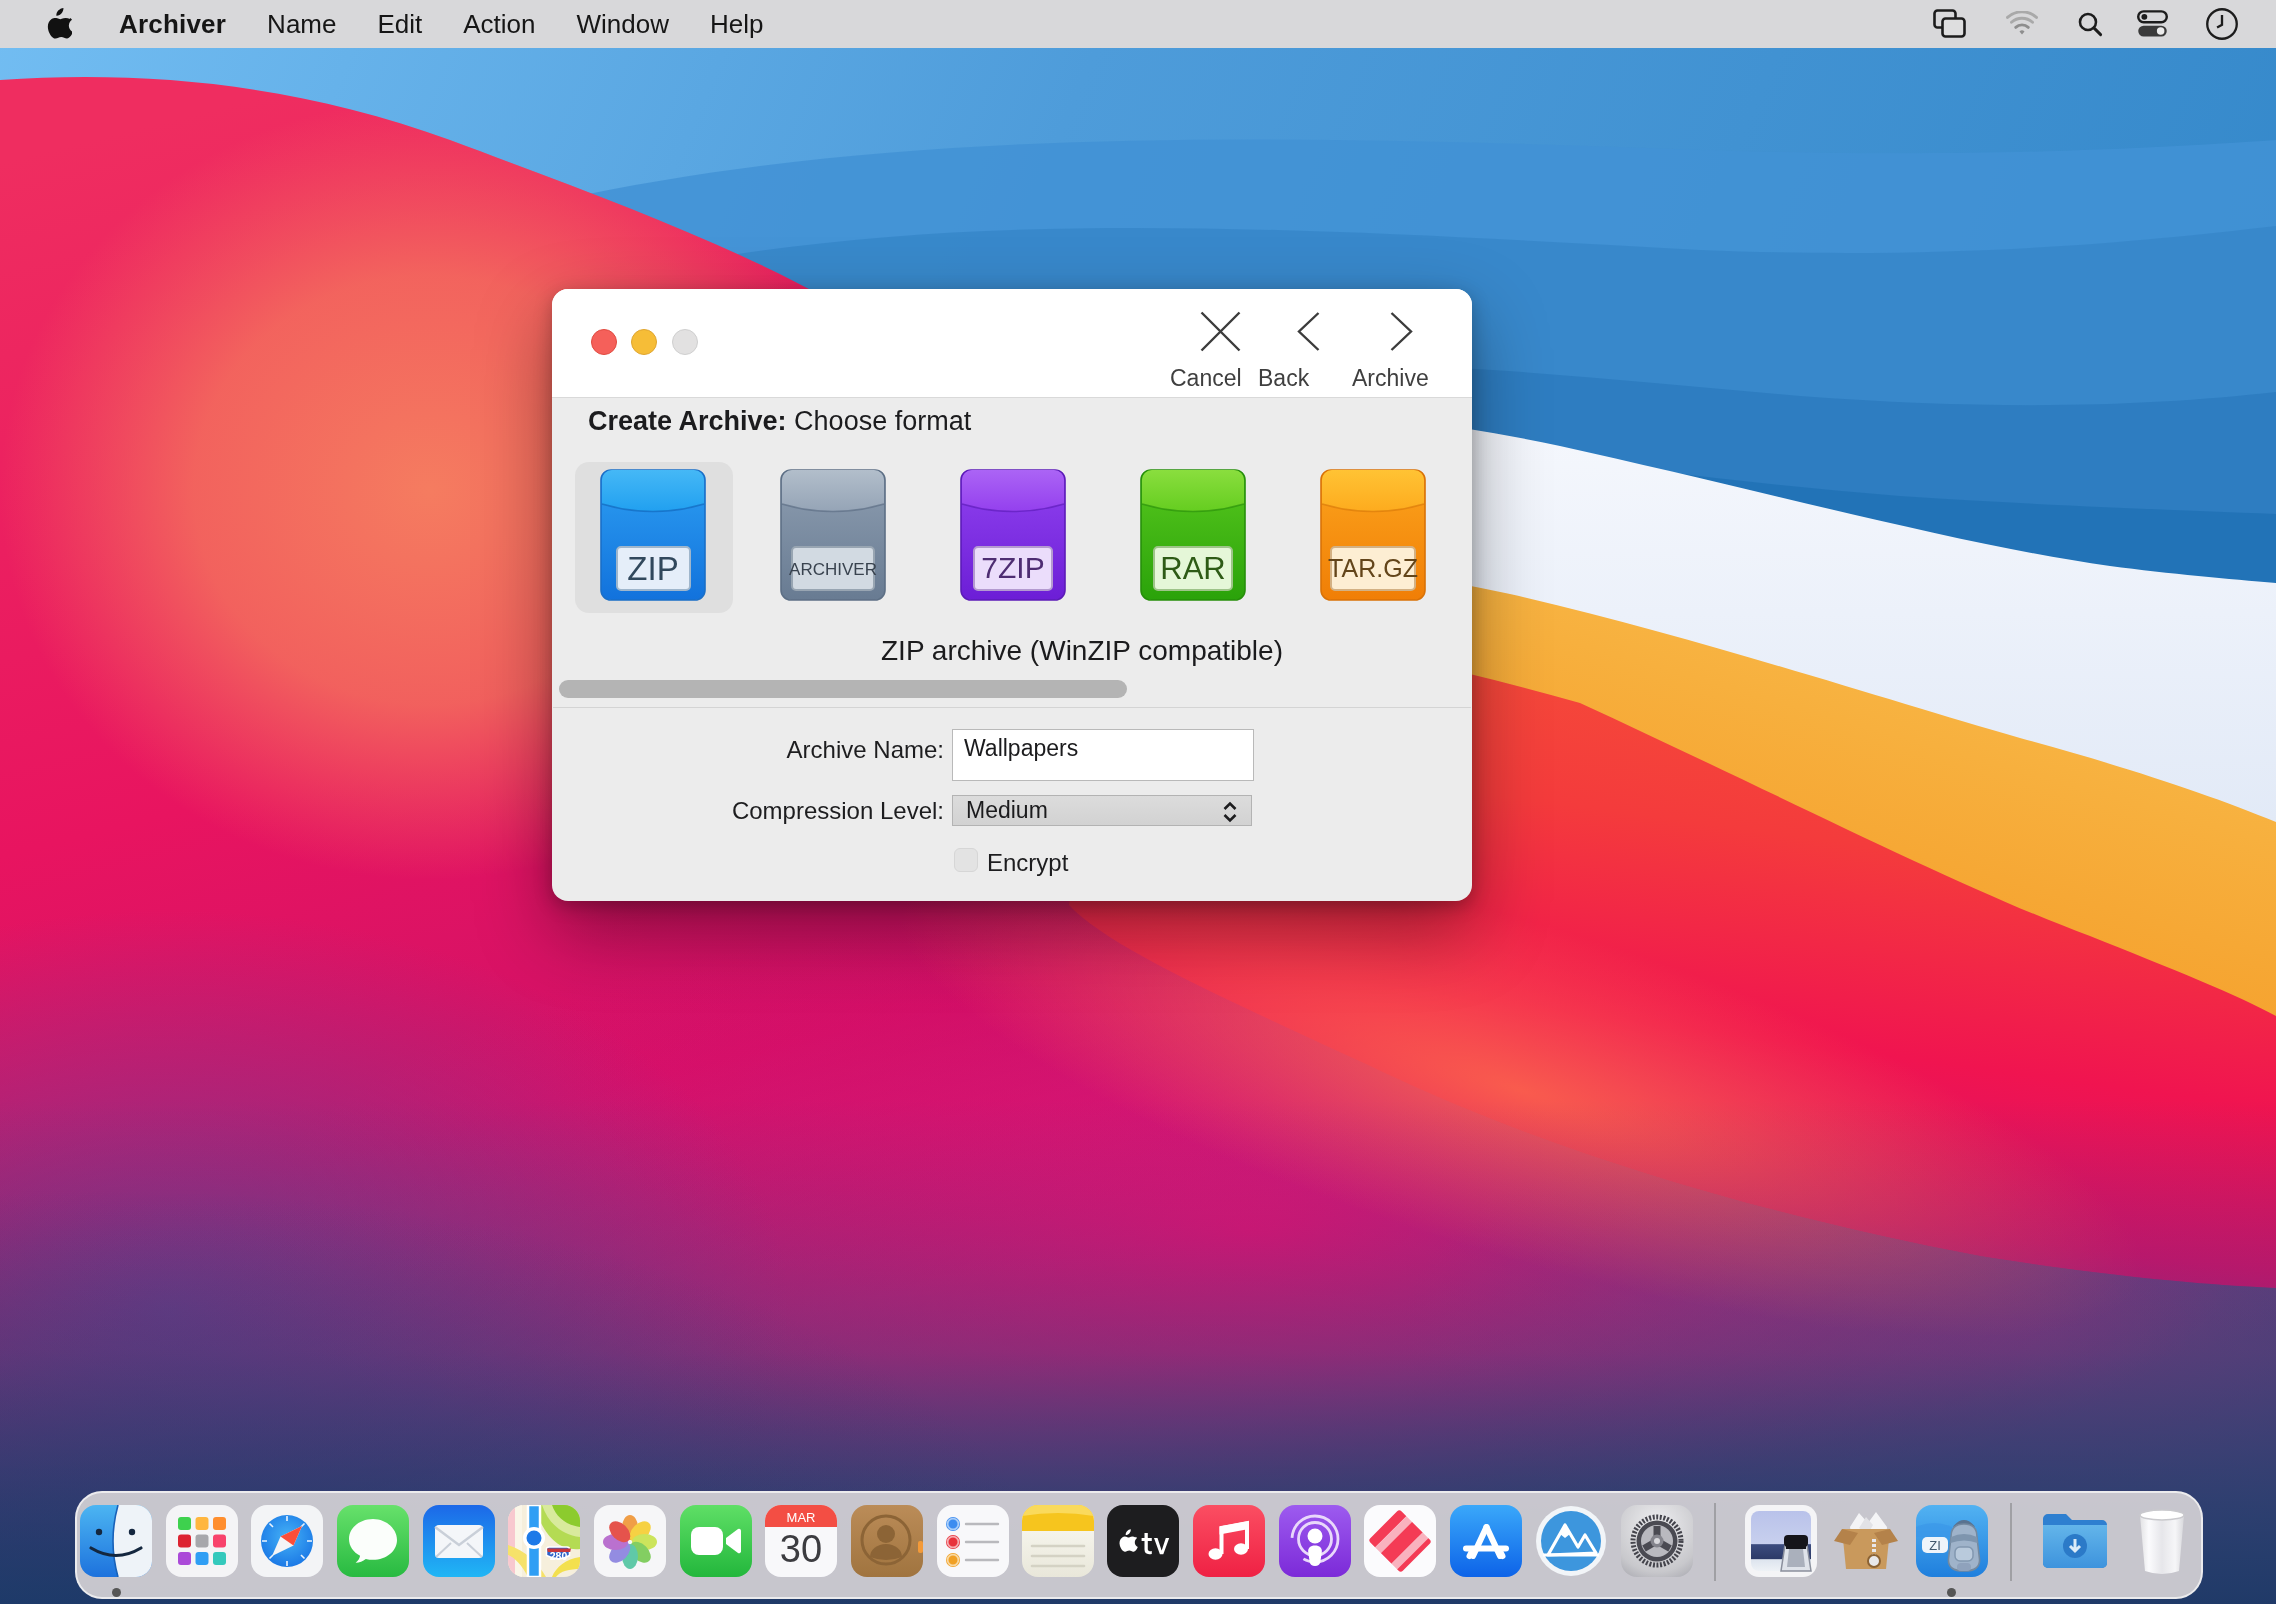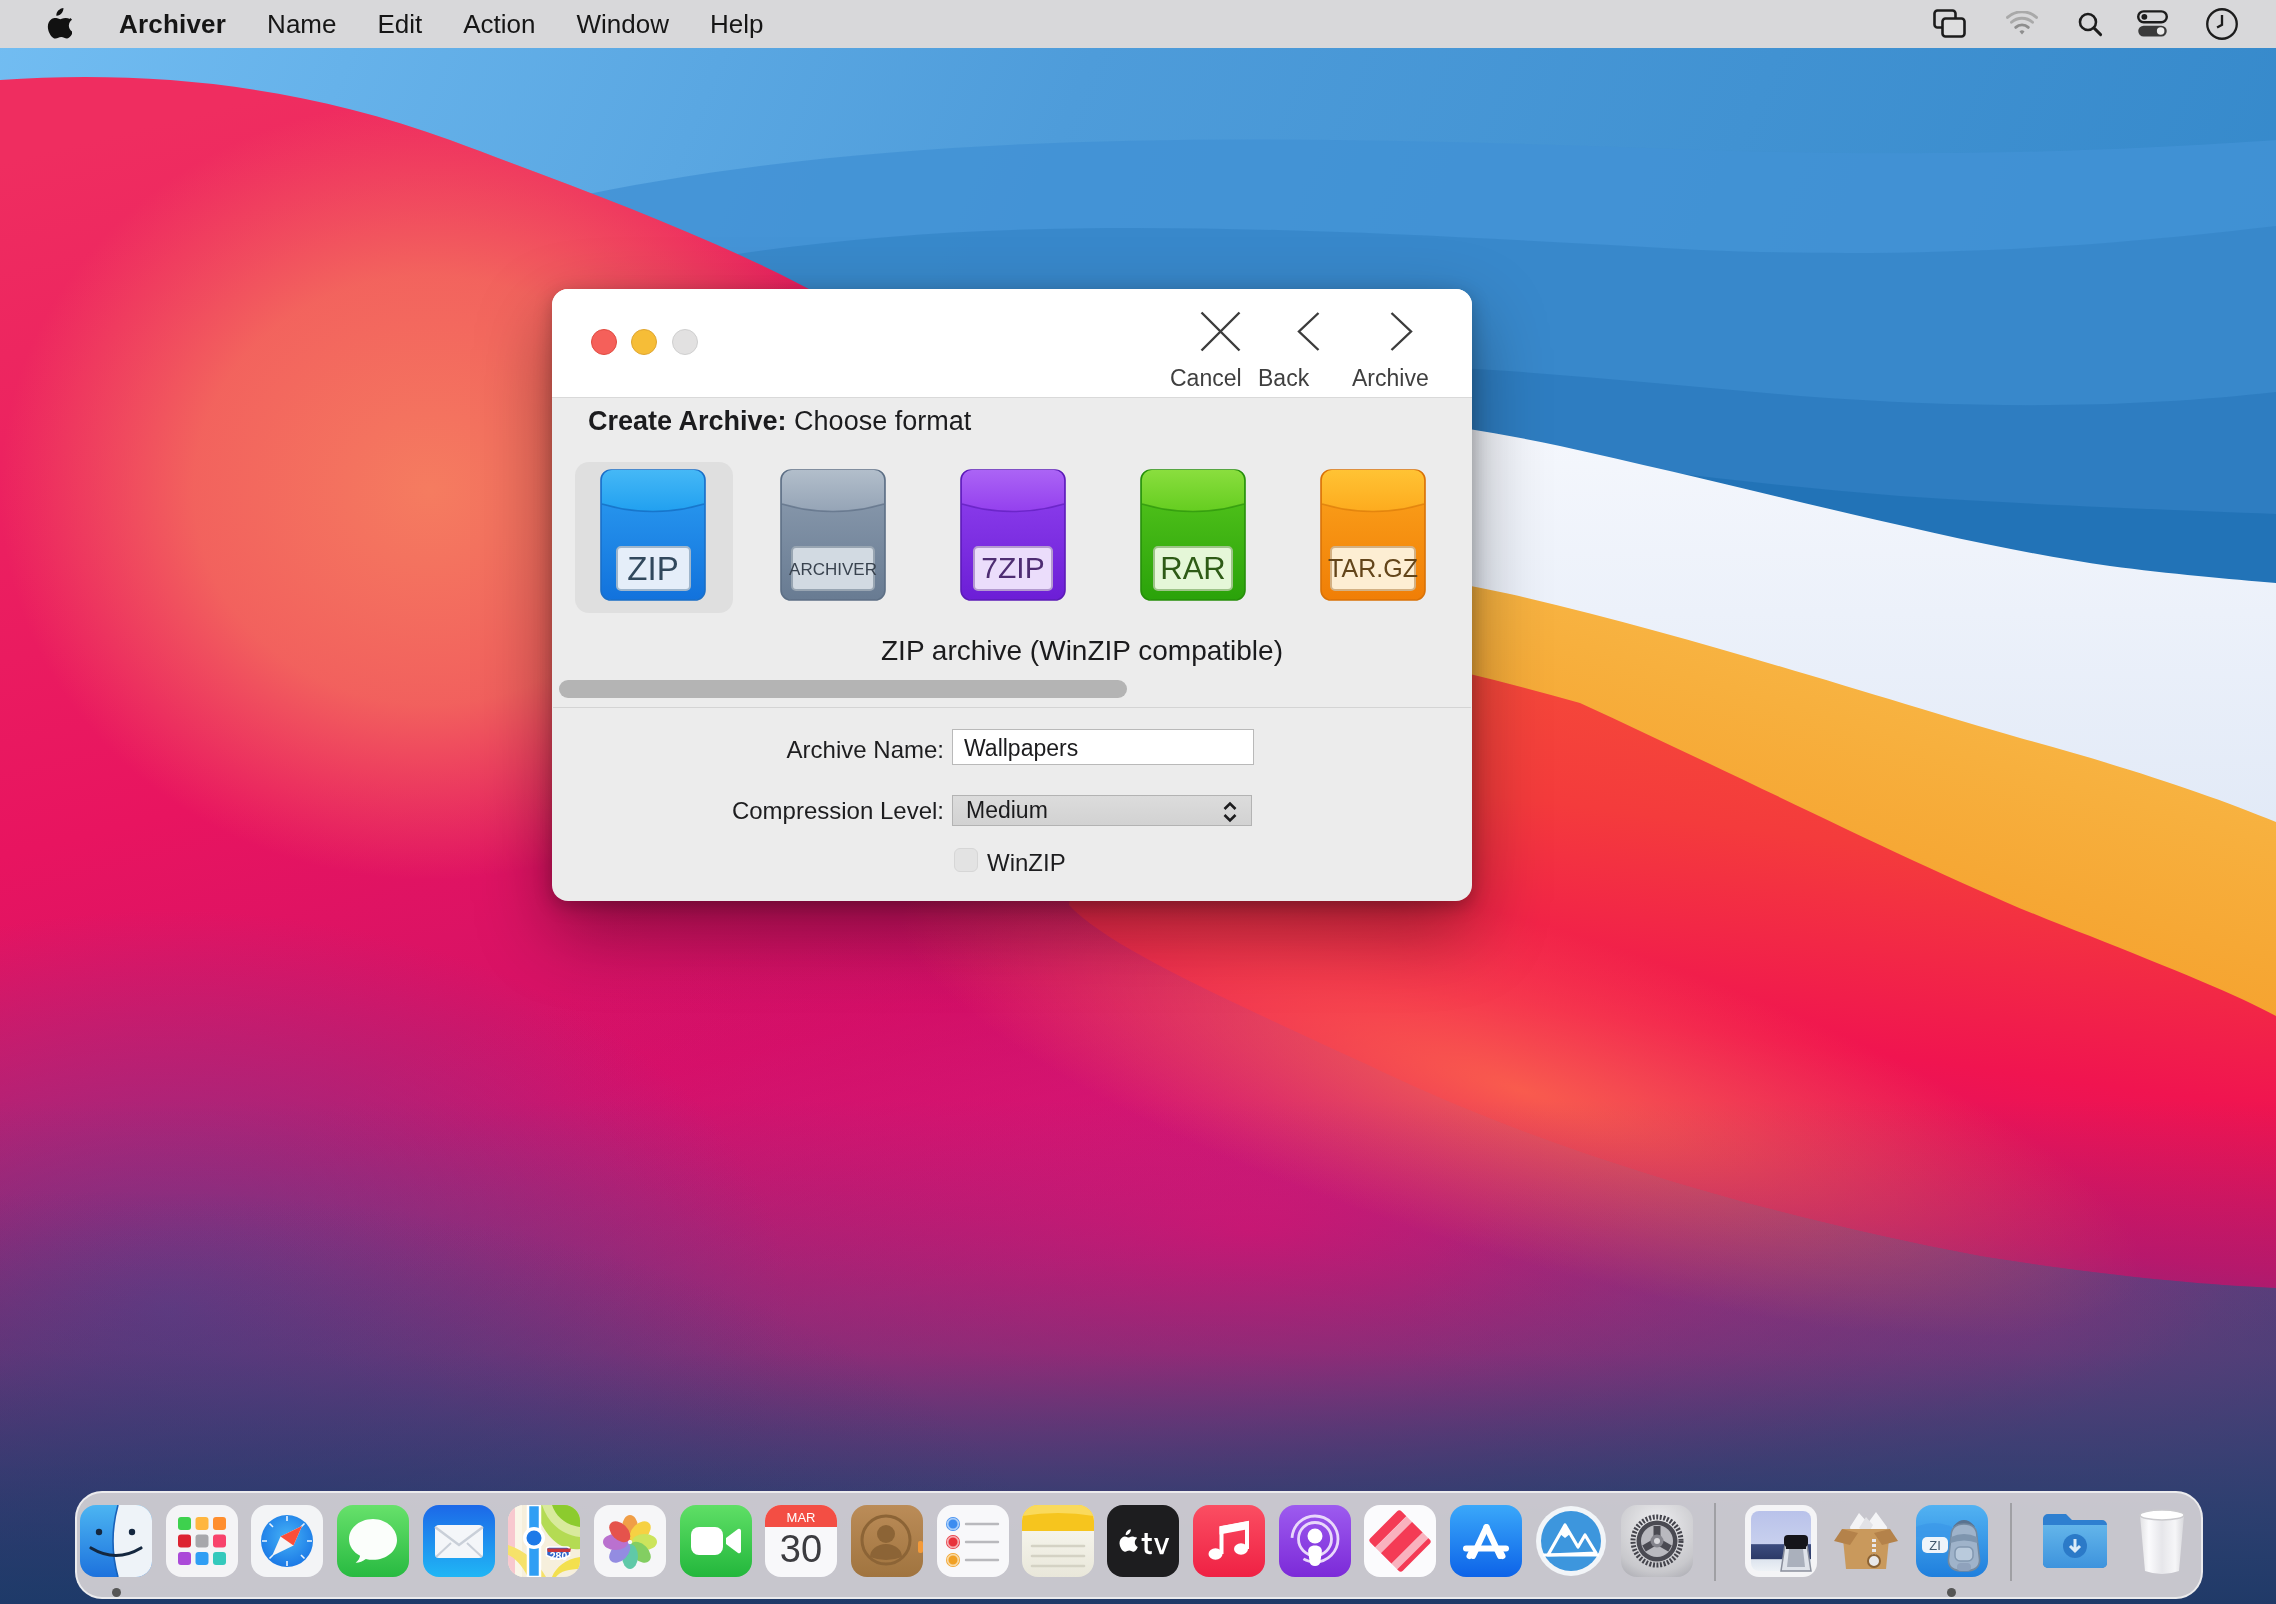--- a/index.html
+++ b/index.html
@@ -25,21 +25,21 @@
   .tbtn svg{display:block;margin:0 auto 13px;}
   
   #crtitle{position:absolute;left:588px;top:406px;font-size:27px;color:#1c1c1e;}
   #crtitle b{font-weight:bold;}
   #selbg{position:absolute;left:575px;top:462px;width:158px;height:151px;border-radius:14px;background:#dfdfdf;}
   .fmt{position:absolute;top:468px;width:106px;height:134px;}
   #fmtlabel{position:absolute;left:552px;top:635px;width:1060px;text-align:center;font-size:28px;color:#1b1b1d;}
   #scrollthumb{position:absolute;left:559px;top:680px;width:568px;height:18px;border-radius:9px;background:#b4b4b4;}
   #divider{position:absolute;left:553px;top:707px;width:918px;height:1px;background:#d4d4d4;}
   .flabel{position:absolute;width:400px;text-align:right;font-size:24px;color:#1d1d1f;}
-  #namefield{position:absolute;left:952px;top:729px;width:302px;height:36px;background:#ffffff;
+  #namefield{position:absolute;left:952px;top:729px;width:302px;height:52px;background:#ffffff;
     border:1px solid #b9b9b9;font-size:23px;color:#1b1b1d;line-height:36px;padding-left:11px;box-sizing:border-box;}
   #popup{position:absolute;left:952px;top:795px;width:300px;height:31px;border:1px solid #b3b3b3;border-radius:0;
     background:linear-gradient(#dcdcdc,#d2d2d2);font-size:23px;color:#1b1b1d;line-height:29px;padding-left:13px;box-sizing:border-box;}
   #checkbox{position:absolute;left:954px;top:848px;width:24px;height:24px;border-radius:6px;background:#e3e3e3;border:1px solid #d6d6d6;box-sizing:border-box;}
   #chklabel{position:absolute;left:987px;top:849px;font-size:24px;color:#1d1d1f;}
   
   #dock{position:absolute;left:75px;top:1491px;width:2128px;height:108px;border-radius:27px;
     background:rgba(209,207,211,0.94);border:2px solid rgba(255,255,255,0.65);box-sizing:border-box;}
   .dk{position:absolute;top:1505px;width:72px;height:72px;}
   .ddot{position:absolute;top:1588px;width:9px;height:9px;border-radius:50%;background:#565656;}
@@ -296,21 +296,21 @@
 <div class="flabel" style="left:544px;top:736px;">Archive Name:</div>
 <div class="flabel" style="left:544px;top:797px;">Compression Level:</div>
 <div id="namefield">Wallpapers</div>
 <div id="popup">Medium
   <svg style="position:absolute;right:10px;top:4px" width="22" height="24" viewBox="0 0 22 24">
         <path d="M5.5 9 L11 3.5 L16.5 9" stroke="#1d1d1f" stroke-width="2.6" fill="none"></path>
         <path d="M5.5 15 L11 20.5 L16.5 15" stroke="#1d1d1f" stroke-width="2.6" fill="none"></path>
       </svg>
 </div>
 <div id="checkbox"></div>
-<div id="chklabel">WinZIP</div>
+<div id="chklabel">Encrypt</div>
 
 <div id="dock"></div>
 
 <svg class="dk" style="left:1279px" width="72" height="72" viewBox="0 0 72 72">
   <defs>
         <linearGradient id="pod" x1="0" y1="0" x2="0" y2="1">
           <stop offset="0" stop-color="#9d5bef"></stop>
           <stop offset="1" stop-color="#7c2ad8"></stop>
         </linearGradient>
       </defs>

